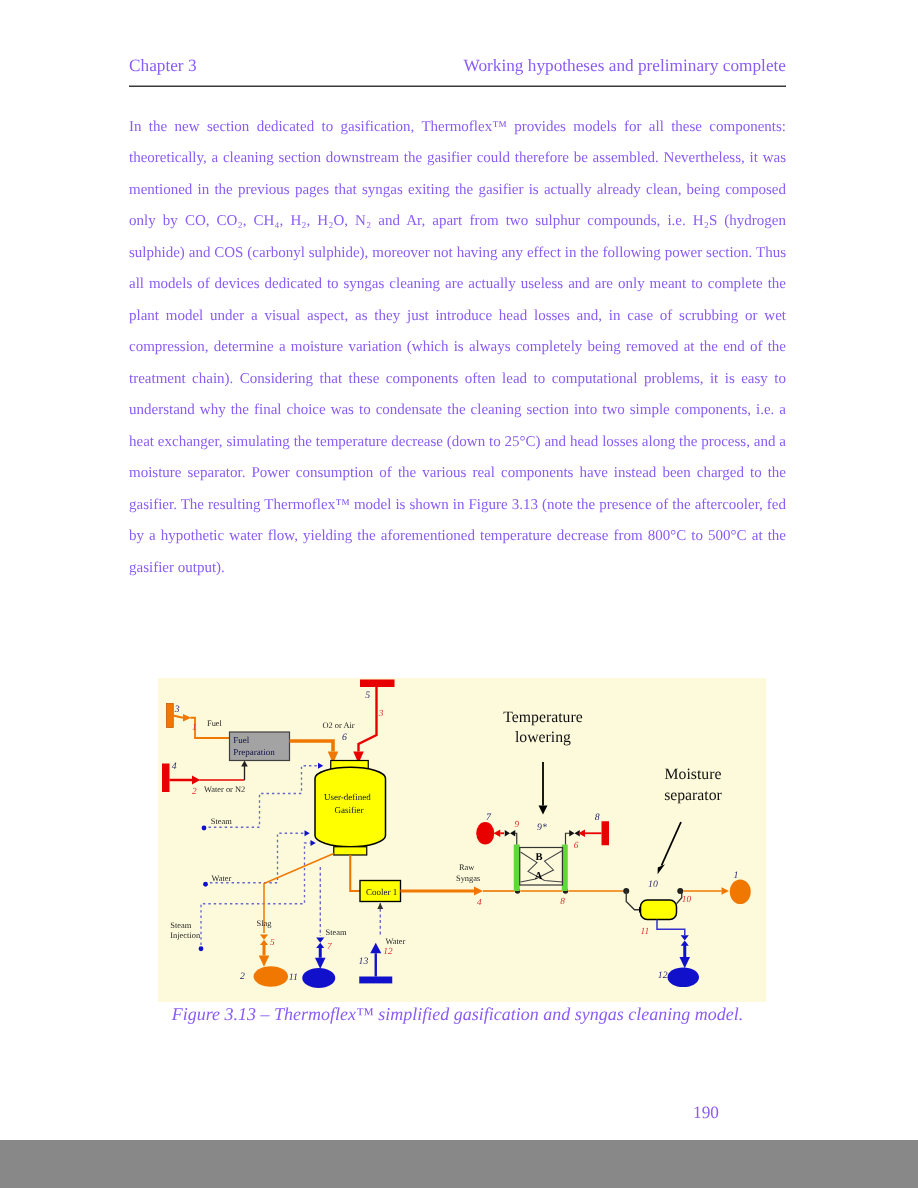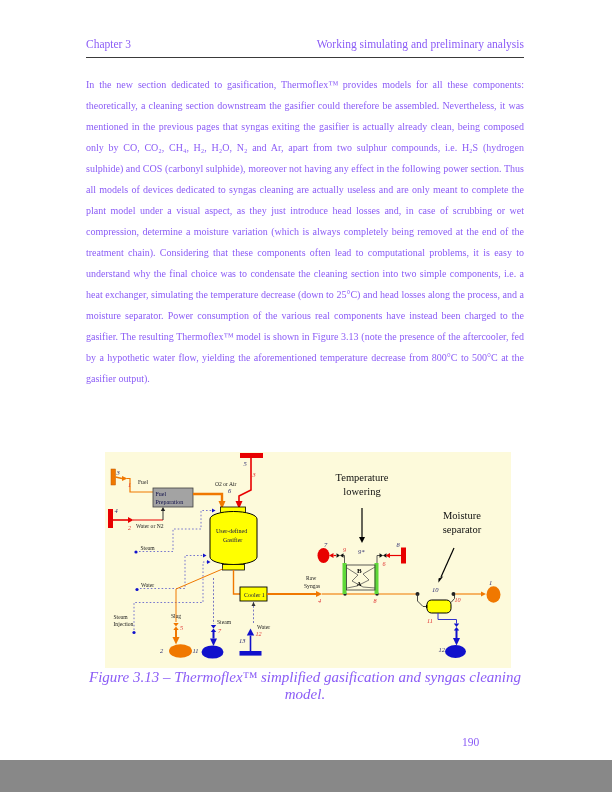--- a/index.html
+++ b/index.html
@@ -16,41 +16,41 @@
   }
   .body-text {
     position:absolute; left:86px; right:88px; top:74px;
     font-size:10px; line-height:21px; text-align:justify;
   }
   .figure-wrap {
     position:absolute; left:105px; top:452px; width:406px; height:216px;
   }
   .caption {
     position:absolute; left:86px; right:88px; top:669px;
-    text-align:center; font-style:italic; font-size:15px;
+    text-align:center; font-style:italic; font-size:12px;
   }
   .pageno {
     position:absolute; left:462px; top:736px; font-size:11.5px;
   }
   
   .lbl  { font:5.6px "Liberation Serif", serif; fill:#1c1c1c; }
   .comp { font:6px "Liberation Serif", serif; fill:#10104a; }
   .hx   { font:bold 7px "Liberation Serif", serif; fill:#000; }
   .nid  { font:italic 6.5px "Liberation Serif", serif; fill:#2a2a6e; }
   .nred { font:italic 6.2px "Liberation Serif", serif; fill:#e03030; }
   .ann  { font:10.5px "Liberation Serif", serif; fill:#101010; }
 </style>
 </head>
 <body>
 
 <div class="page">
 
   <div class="header">
     <span>Chapter 3</span>
-    <span>Working simulating and preliminary analysis</span>
+    <span>Working hypotheses and preliminary complete</span>
   </div>
 
   <div class="body-text">In the new section dedicated to gasification, Thermoflex™ provides models for all these components: theoretically, a cleaning section downstream the gasifier could therefore be assembled. Nevertheless, it was mentioned in the previous pages that syngas exiting the gasifier is actually already clean, being composed only by CO, CO₂, CH₄, H₂, H₂O, N₂ and Ar, apart from two sulphur compounds, i.e. H₂S (hydrogen sulphide) and COS (carbonyl sulphide), moreover not having any effect in the following power section. Thus all models of devices dedicated to syngas cleaning are actually useless and are only meant to complete the plant model under a visual aspect, as they just introduce head losses and, in case of scrubbing or wet compression, determine a moisture variation (which is always completely being removed at the end of the treatment chain). Considering that these components often lead to computational problems, it is easy to understand why the final choice was to condensate the cleaning section into two simple components, i.e. a heat exchanger, simulating the temperature decrease (down to 25°C) and head losses along the process, and a moisture separator. Power consumption of the various real components have instead been charged to the gasifier. The resulting Thermoflex™ model is shown in Figure 3.13 (note the presence of the aftercooler, fed by a hypothetic water flow, yielding the aforementioned temperature decrease from 800°C to 500°C at the gasifier output).</div>
 
   <div class="figure-wrap">
     <svg width="406" height="216" viewBox="0 0 406 216" xmlns="http://www.w3.org/2000/svg">
       <rect x="0" y="0" width="406" height="216" fill="#FDFADB"></rect>
 
       <g>
         <rect x="6" y="17" width="4.5" height="16" fill="#F07800" stroke="#c05800" stroke-width="0.5"></rect>

